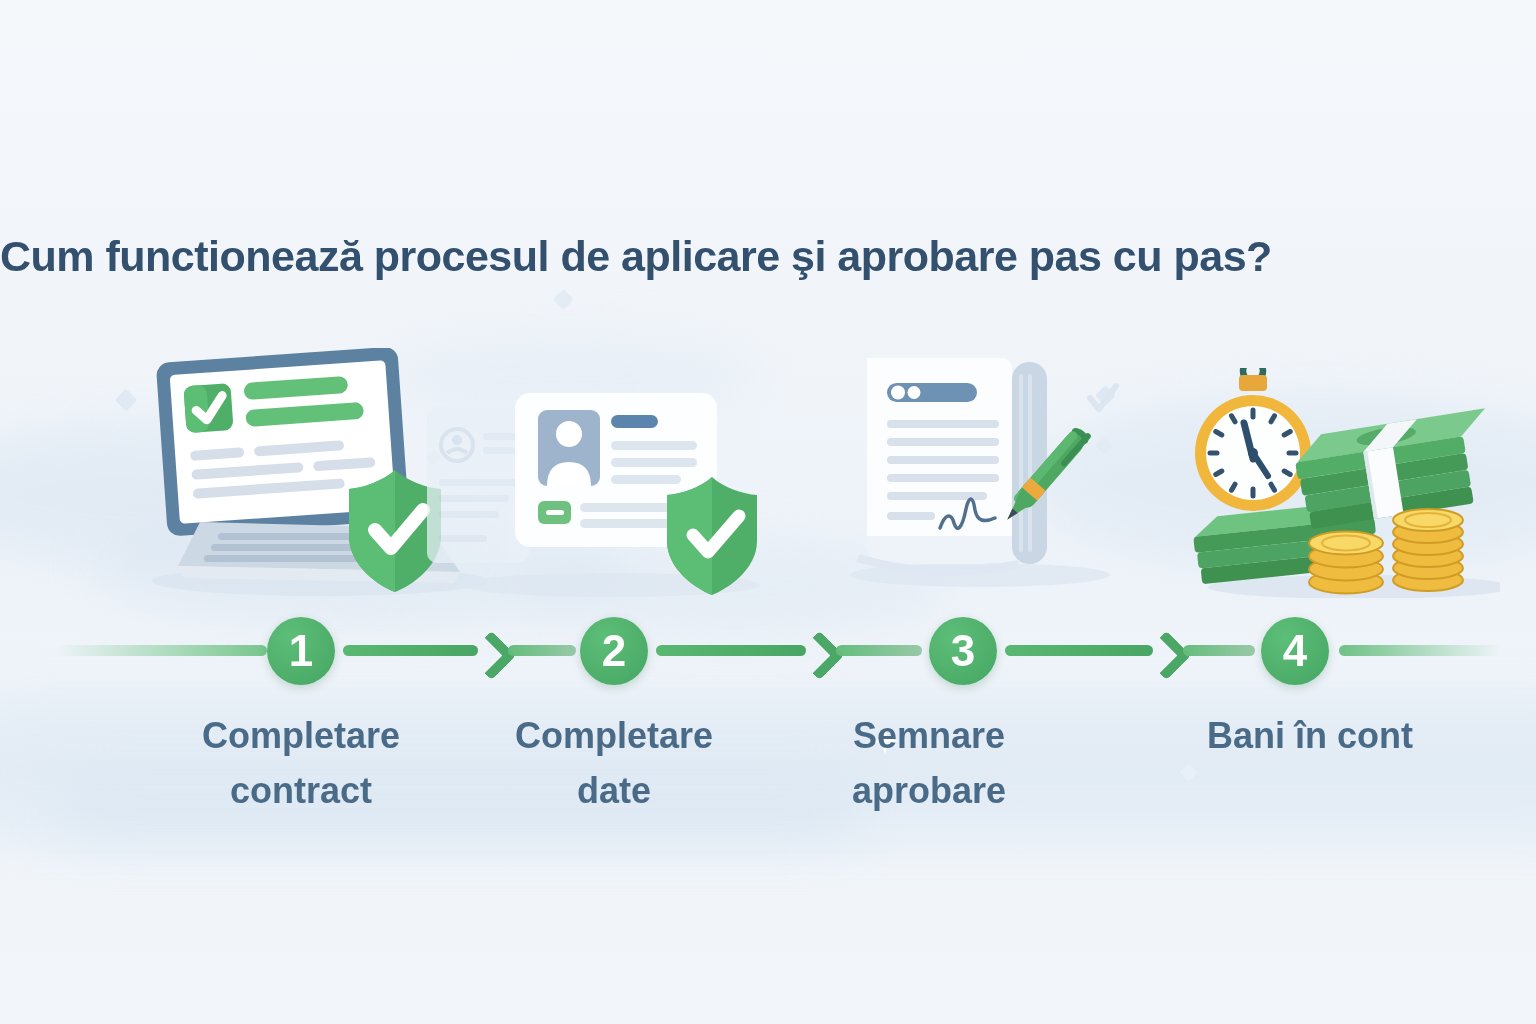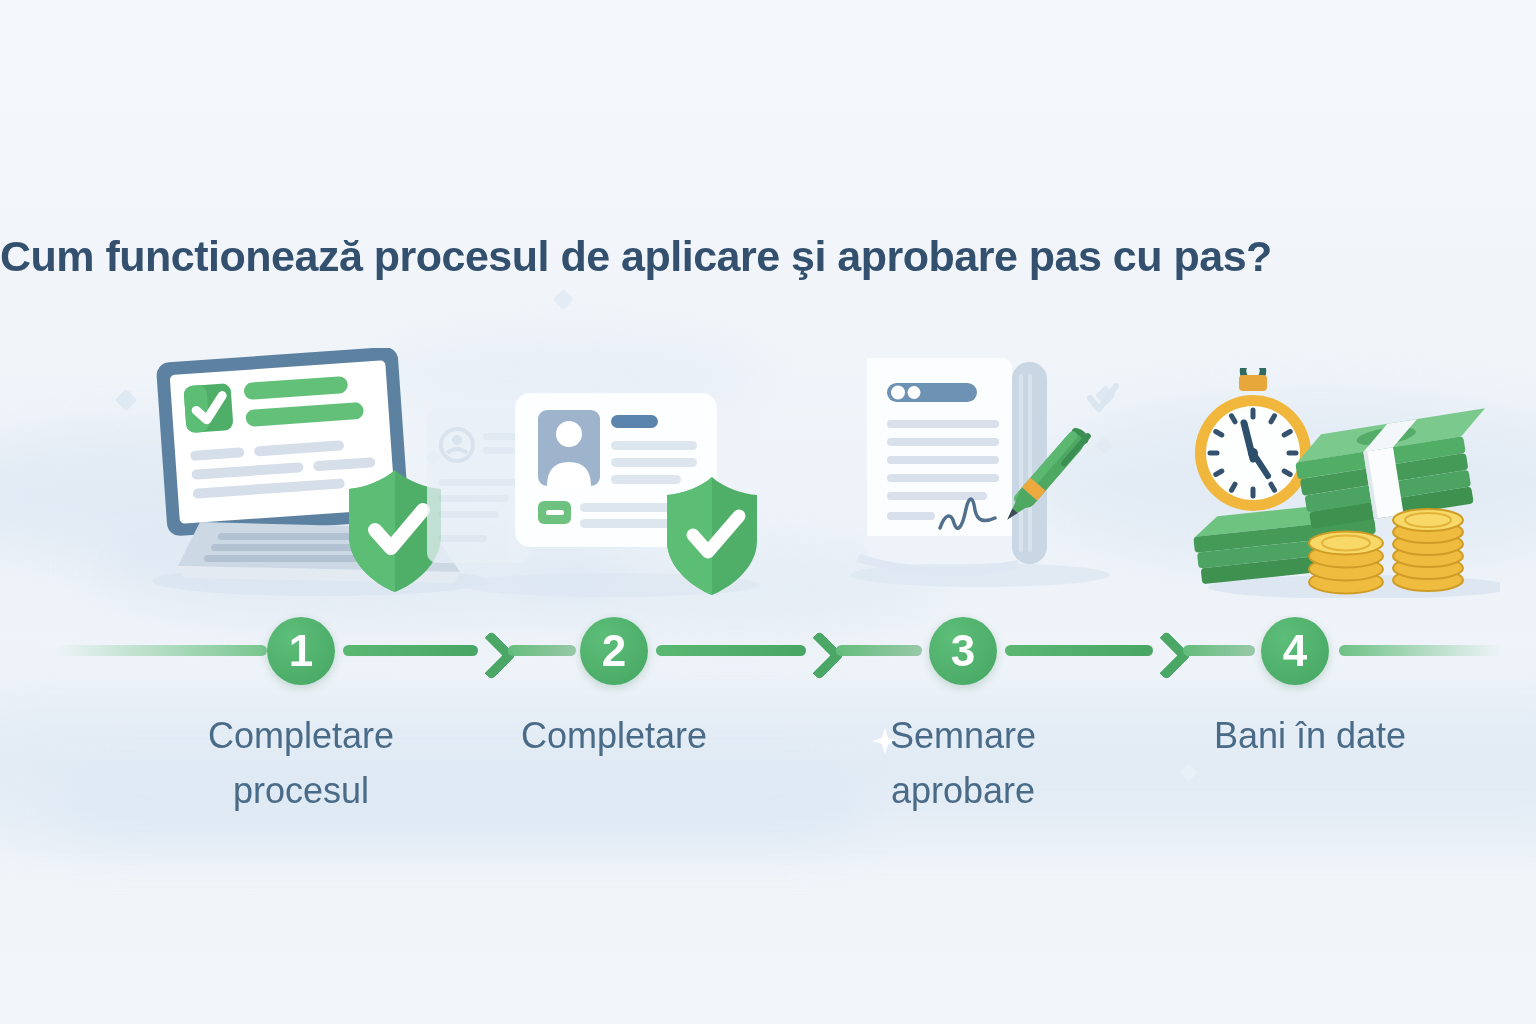--- a/index.html
+++ b/index.html
@@ -30,21 +30,21 @@
   }
   .step-circle {
     position:absolute; top:617px; width:68px; height:68px; border-radius:50%;
     background:radial-gradient(circle at 35% 30%, #5dbe79, #45a562);
     color:#fdfefd; font-weight:bold; font-size:44px;
     display:flex; align-items:center; justify-content:center;
     box-shadow:0 3px 8px rgba(70,130,90,0.25);
   }
   .step-label {
     position:absolute; top:708px; width:330px; text-align:center;
-    font-size:36px; font-weight:normal; color:#4a6b88; line-height:55px;
+    font-size:36px; font-weight:bold; color:#4a6b88; line-height:55px;
   }
   .step-label span { display:block; }
 </style>
 </head>
 <body>
 
 <div class="canvas">
 
   <div class="blob" style="left:-70px; top:425px; width:430px; height:140px; opacity:.55;"></div>
   <div class="blob" style="left:90px; top:515px; width:540px; height:110px; opacity:.5;"></div>
@@ -244,27 +244,28 @@
   <div class="tl-line solid" style="left:1005px; width:148px;"></div>
   <div class="chev" style="left:1149px;"></div>
   <div class="tl-line seg" style="left:1183px; width:72px;"></div>
   <div class="step-circle" style="left:1261px;">
       <span>4</span>
     </div>
   <div class="tl-line tail" style="left:1339px; width:162px;"></div>
 
   <div class="step-label" style="left:136px;">
     <span>Completare</span>
-    <span>procesul</span>
+    <span>contract</span>
   </div>
   <div class="step-label" style="left:449px;">
     <span>Completare</span>
-  </div>
-  <div class="step-label" style="left:798px;">
+    <span>date</span>
+  </div>
+  <div class="step-label" style="left:764px;">
     <span>Semnare</span>
     <span>aprobare</span>
   </div>
   <div class="step-label" style="left:1145px;">
-    <span>Bani în date</span>
+    <span>Bani în cont</span>
     <span></span>
   </div>
 
 </div>
 
 </body></html>

